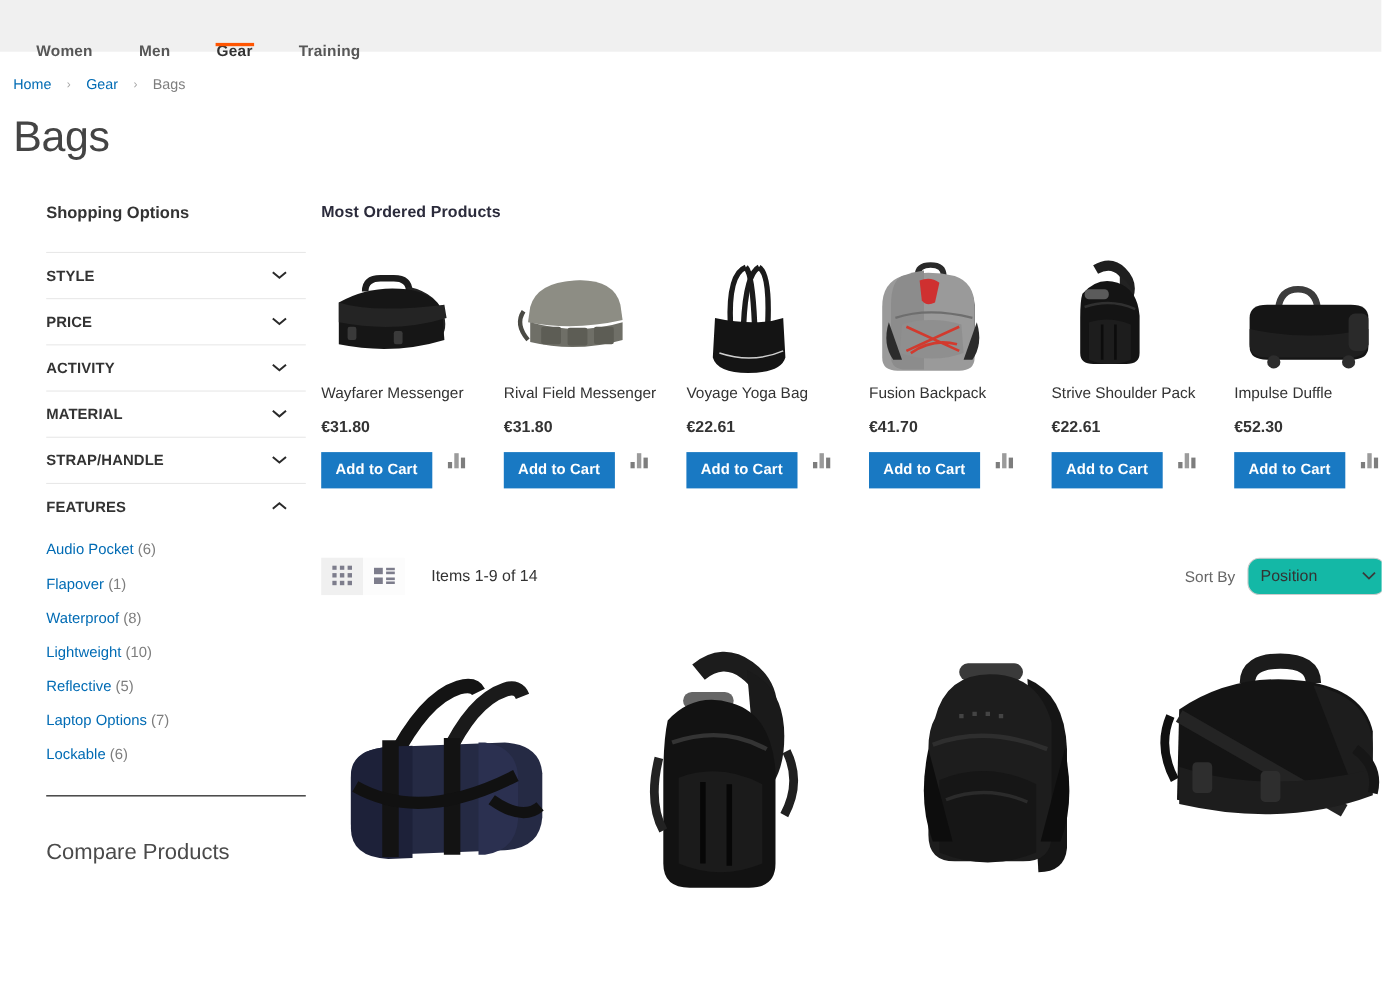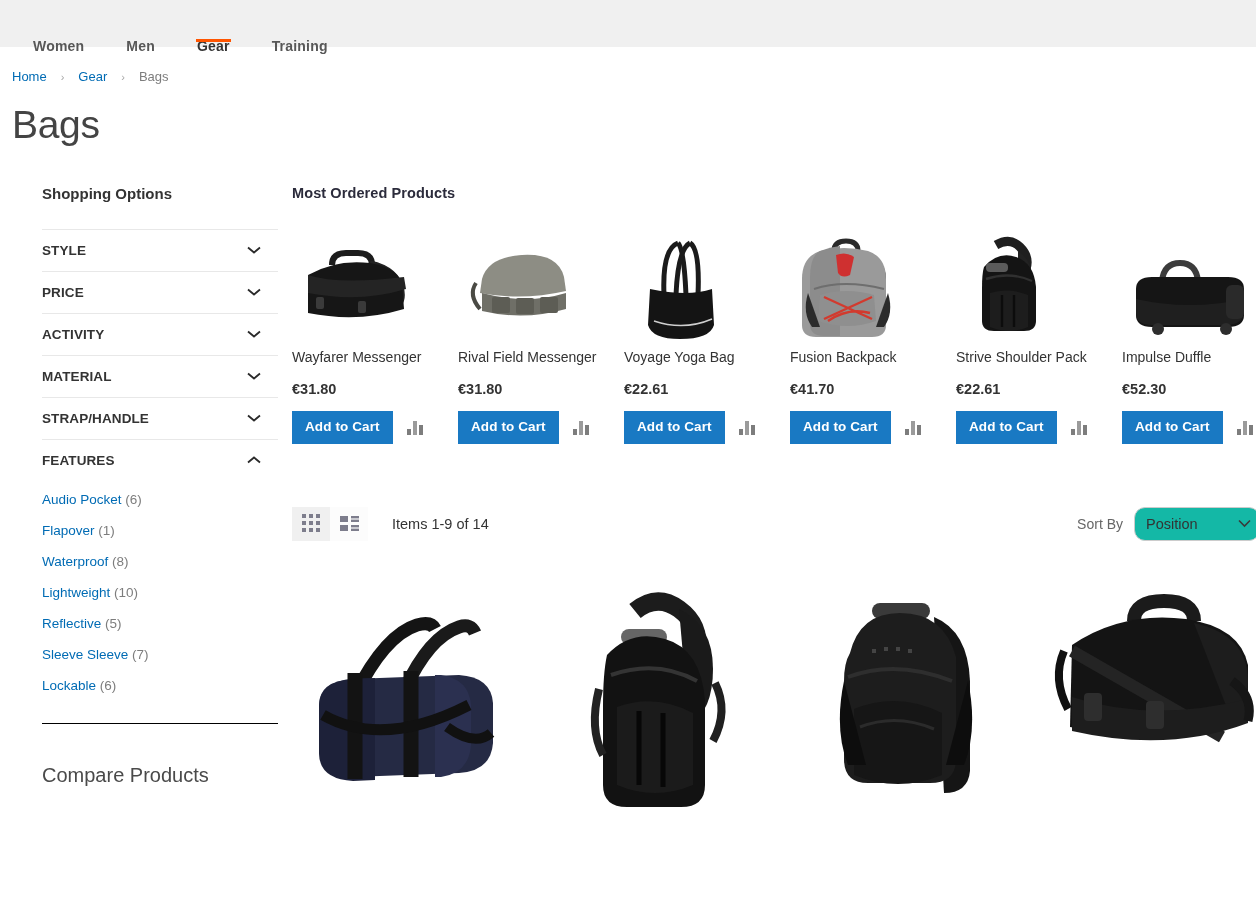--- a/index.html
+++ b/index.html
@@ -151,21 +151,21 @@
     white-space: nowrap;
   }
   .ordered-price {
     font-size: 14.5px;
     font-weight: bold;
     color: #333333;
     padding-top: 15px;
   }
   .card-actions {
     display: flex;
-    align-items: center;
+    align-items: flex-start;
     padding-top: 14px;
   }
   .btn-cart {
     background: #1979c3;
     color: #ffffff;
     border: none;
     font-family: "Liberation Sans", sans-serif;
     font-size: 13.5px;
     font-weight: bold;
     padding: 9px 13px 10px;
@@ -312,21 +312,21 @@
         <svg class="chev" viewBox="0 0 16 10">
             <path d="M2 7.5 L8 2.5 L14 7.5"></path>
           </svg>
       </div>
       <div class="filter-items">
         <div class="filter-item"><span>Audio Pocket</span> <span class="cnt">(6)</span></div>
         <div class="filter-item"><span>Flapover</span> <span class="cnt">(1)</span></div>
         <div class="filter-item"><span>Waterproof</span> <span class="cnt">(8)</span></div>
         <div class="filter-item"><span>Lightweight</span> <span class="cnt">(10)</span></div>
         <div class="filter-item"><span>Reflective</span> <span class="cnt">(5)</span></div>
-        <div class="filter-item"><span>Sleeve Sleeve</span> <span class="cnt">(7)</span></div>
+        <div class="filter-item"><span>Laptop Options</span> <span class="cnt">(7)</span></div>
         <div class="filter-item"><span>Lockable</span> <span class="cnt">(6)</span></div>
       </div>
     </div>
 
     <div class="sidebar-foot">
       <div class="compare-title">Compare Products</div>
     </div>
   </aside>
 
   <main class="content">

